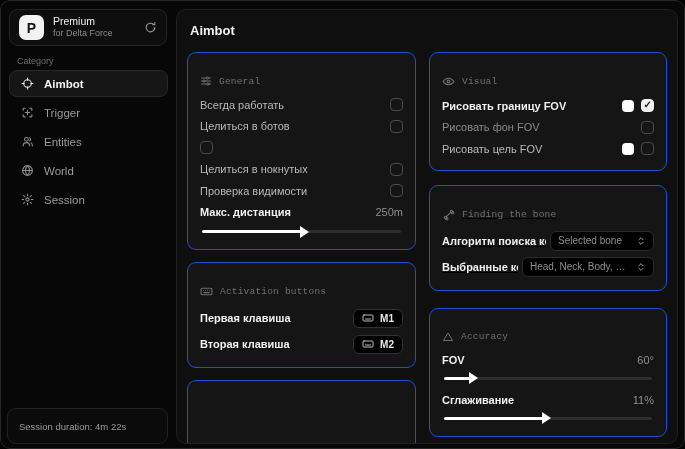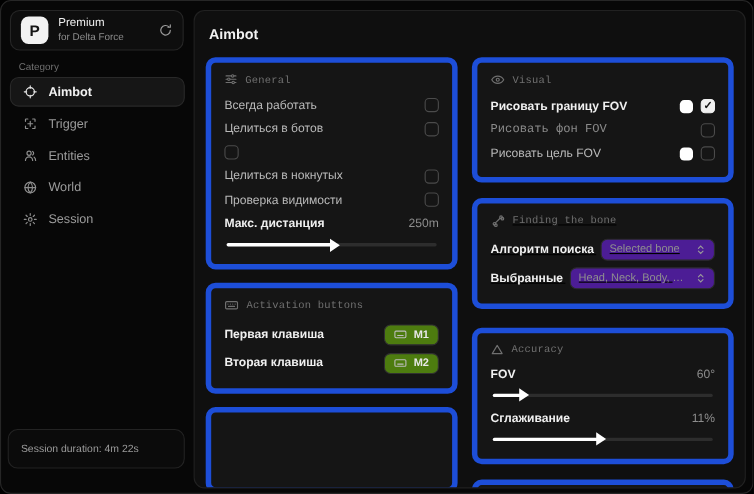--- a/index.html
+++ b/index.html
@@ -25,70 +25,70 @@
   .category { position:absolute; left:16px; top:55px; font-size:9px; color:#6f6f6f; }
 
   .nav { position:absolute; left:8px; top:69px; width:159px; display:flex; flex-direction:column; }
   .nav-item { height:27px; display:flex; align-items:center; gap:10px; padding:0 11px;
               border:1px solid transparent; border-radius:8px; color:#9b9b9b;
               font-size:11.5px; margin-bottom:2px; }
   .nav-item.active { background:#161616; border-color:#292929; color:#f2f2f2; font-weight:bold; }
   .nav-item .nicon { display:flex; color:#8e8e8e; }
   .nav-item.active .nicon { color:#e8e8e8; }
 
-  .session-card { position:absolute; left:6px; bottom:22px; width:161px; height:36px;
+  .session-card { position:absolute; left:6px; bottom:4px; width:161px; height:36px;
                   border:1px solid #232323; border-radius:9px; background:#0b0b0b;
                   display:flex; align-items:center; padding:0 11px;
                   color:#9c9c9c; font-size:9.5px; }
 
   
   .main-card { position:absolute; left:175px; top:8px; width:502px; height:435px;
                background:#0f0f0f; border:1px solid #212121; border-radius:10px;
                padding:12px 10px 0; overflow:hidden; }
   .main-title { font-size:13px; font-weight:bold; color:#f2f2f2; margin:1px 0 14px 3px; }
   .columns { display:flex; gap:13px; }
   .col-left { width:234px; }
   .col-right { width:238px; }
 
-  .panel { background:#151515; border:5px solid #1d4ed8; border-radius:9px;
-           padding:9px 12px 10px; margin-bottom:12px; }
+  .panel { background:#151515; border:1px solid #1d4ed8; border-radius:9px;
+           padding:22px 12px 10px; margin-bottom:12px; }
   .panel-header { display:flex; align-items:center; gap:7px;
                   font-family:"Liberation Mono", monospace; font-size:9.5px;
                   color:#707070; margin-bottom:7px; letter-spacing:.2px; }
   .panel-header svg { flex-shrink:0; }
 
   .row { display:flex; align-items:center; justify-content:space-between;
          height:21.5px; font-size:11px; }
   .row.tall { height:26px; }
   .lbl { color:#b9b9b9; }
   .lbl.on { color:#f0f0f0; font-weight:bold; }
-  .lbl.dim { color:#8a8a8a;font-family:Liberation Mono, monospace; }
+  .lbl.dim { color:#8a8a8a; }
   .val { color:#8d8d8d; font-size:11px; }
 
   .checkbox { width:13px; height:13px; border:1.5px solid #4b4b4b; border-radius:4px;
               flex-shrink:0; position:relative; }
   .checkbox.checked { background:#f0f0f0; border-color:#f0f0f0; }
   .checkbox.checked::after { content:"\2713"; position:absolute; left:1.5px; top:-1px;
               color:#141414; font-size:10px; font-weight:bold; }
   .controls { display:flex; align-items:center; gap:7px; }
   .swatch { width:12px; height:12px; border-radius:4px; background:#fff; flex-shrink:0; }
 
   .slider { position:relative; height:3px; background:#2d2d2d; border-radius:2px;
             margin:7px 2px 6px; }
   .slider-fill { position:absolute; left:0; top:0; bottom:0; background:#fff; border-radius:2px; }
   .slider-thumb { position:absolute; top:-4.5px; margin-left:-2px; width:0; height:0;
                   border-top:6px solid transparent; border-bottom:6px solid transparent;
                   border-left:9px solid #fff; }
 
-  .keybtn { display:flex; align-items:center; gap:6px; background:#4d7c0f;
+  .keybtn { display:flex; align-items:center; gap:6px; background:#000000;
             border:1px solid #313131; border-radius:6px; height:19px; padding:0 8px;
             color:#e8e8e8; font-size:10px; font-weight:bold; }
   .keybtn svg { color:#bdbdbd; }
 
-  .dropdown { display:flex; align-items:center; gap:6px; background:#4c1d95;
+  .dropdown { display:flex; align-items:center; gap:6px; background:#000000;
               border:1px solid #2b2b2b; border-radius:6px; height:20px; padding:0 7px;
               color:#8f8f8f; font-size:10px; flex-shrink:0; white-space:nowrap; overflow:hidden; }
   .dropdown .ddtext { overflow:hidden; text-overflow:ellipsis; flex:1; }
   .dropdown svg { flex-shrink:0; color:#9a9a9a; }
   .dd1 { width:104px; } .dd2 { width:132px; }
   .trunc { white-space:nowrap; overflow:hidden; flex:1; margin-right:4px; }
 
   .empty-panel { height:78px; }
 </style>
 </head>

